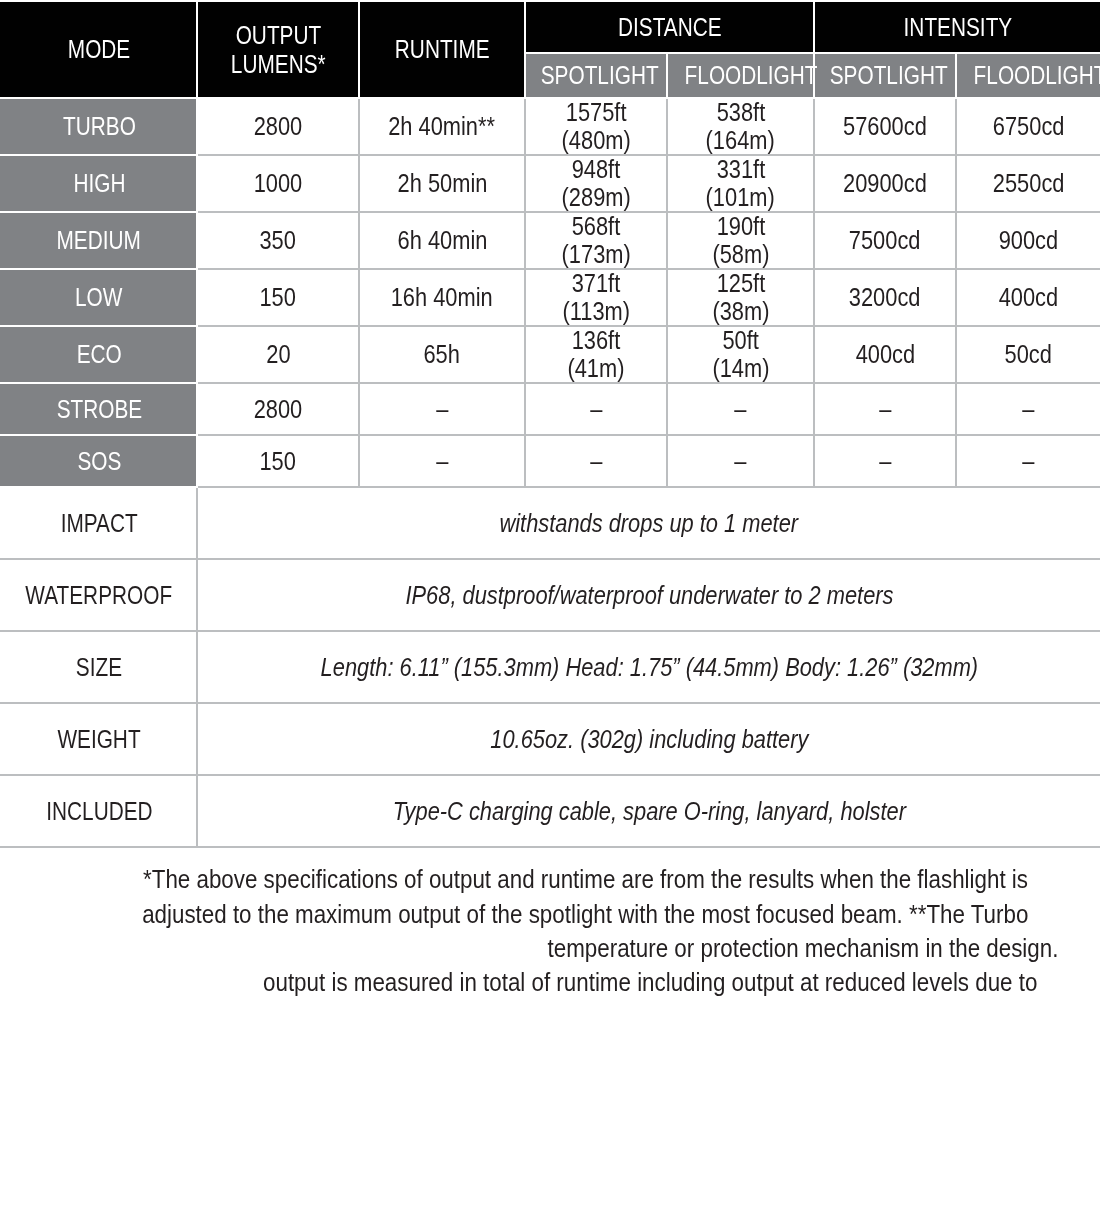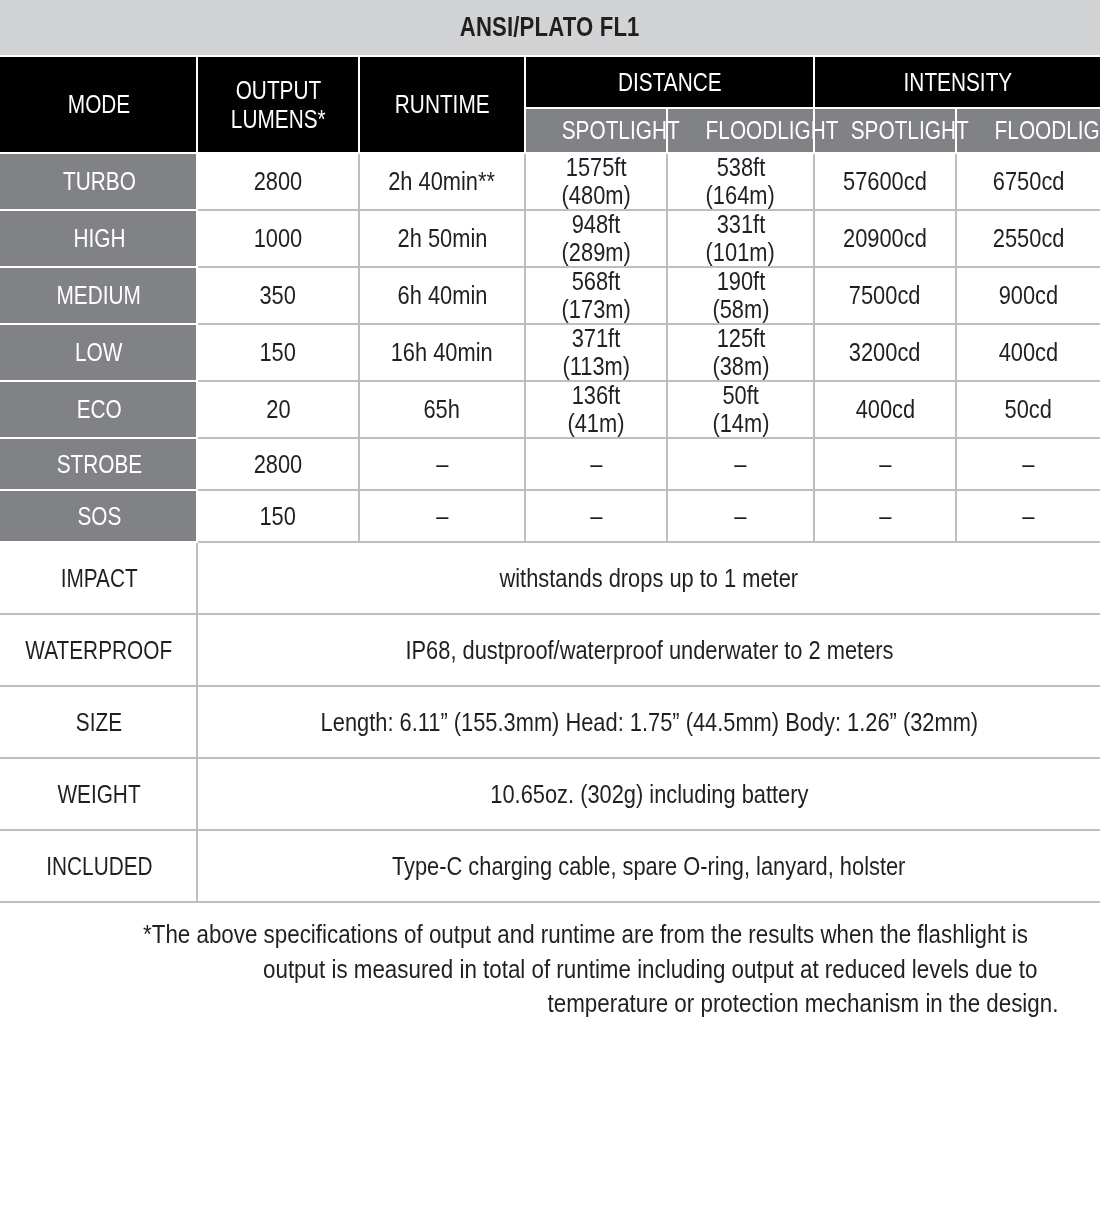--- a/index.html
+++ b/index.html
@@ -71,36 +71,36 @@
     border-left-color: #808285 !important;
   }
   
   .spec-label {
     font-weight: bold;
     font-size: 27px;
     color: #231f20;
     border-left-color: #ffffff !important;
     text-decoration: underline;
   }
-  .spec-value { font-size: 27px; }
+  .spec-value { font-size: 27px; font-style: italic; }
   .dash { font-size: 26px; }
   .two-line { line-height: 1.06; }
 
   
   col.c-mode  { width: 196px; }
   col.c-out   { width: 162px; }
   col.c-run   { width: 166px; }
   col.c-ds    { width: 142px; }
   col.c-df    { width: 147px; }
   col.c-is    { width: 142px; }
   col.c-if    { width: 145px; }
 
   
   tr.hdr1 td { height: 52px; }
-  tr.hdr2 td { height: 45px; padding-left: 21px; }
+  tr.hdr2 td { height: 45px; }
   tr.mode-row td { height: 52px; }
   tr.spec-row td { height: 72px; }
 
   
   .footnote {
     width: 1100px;
     padding: 14px 0 0 16px;
     font-size: 26px;
     line-height: 1.32;
     color: #231f20;
@@ -109,23 +109,20 @@
     overflow: hidden;
   }
   .footnote .fline { display: block; }
   .footnote .fline .cond { transform: scaleX(0.86); }
 </style>
 </head>
 <body>
 
 <div id="root">
 
-  <div class="title-bar">
-    <span class="txt">ANSI/PLATO FL1</span>
-  </div>
 
   <table class="spec">
     <colgroup>
       <col class="c-mode">
         <col class="c-out">
         <col class="c-run">
       <col class="c-ds">
         <col class="c-df">
         <col class="c-is">
         <col class="c-if">
@@ -252,17 +249,18 @@
       </tr>
       <tr class="spec-row">
         <td class="spec-label"><span class="cond">INCLUDED</span></td>
         <td class="spec-value" colspan="6"><span class="cond-r">Type-C charging cable, spare O-ring, lanyard, holster</span></td>
       </tr>
     </tbody>
   </table>
 
   <div class="footnote">
     <span class="fline"><span class="cond">*The above specifications of output and runtime are from the results when the flashlight is</span></span>
+    <span class="fline"><span class="cond">adjusted to the maximum output of the spotlight with the most focused beam. **The Turbo</span></span>
+    <span class="fline"><span class="cond">temperature or protection mechanism in the design.</span></span>
     <span class="fline"><span class="cond">output is measured in total of runtime including output at reduced levels due to</span></span>
-    <span class="fline"><span class="cond">temperature or protection mechanism in the design.</span></span>
   </div>
 
 </div>
 
 </body></html>

